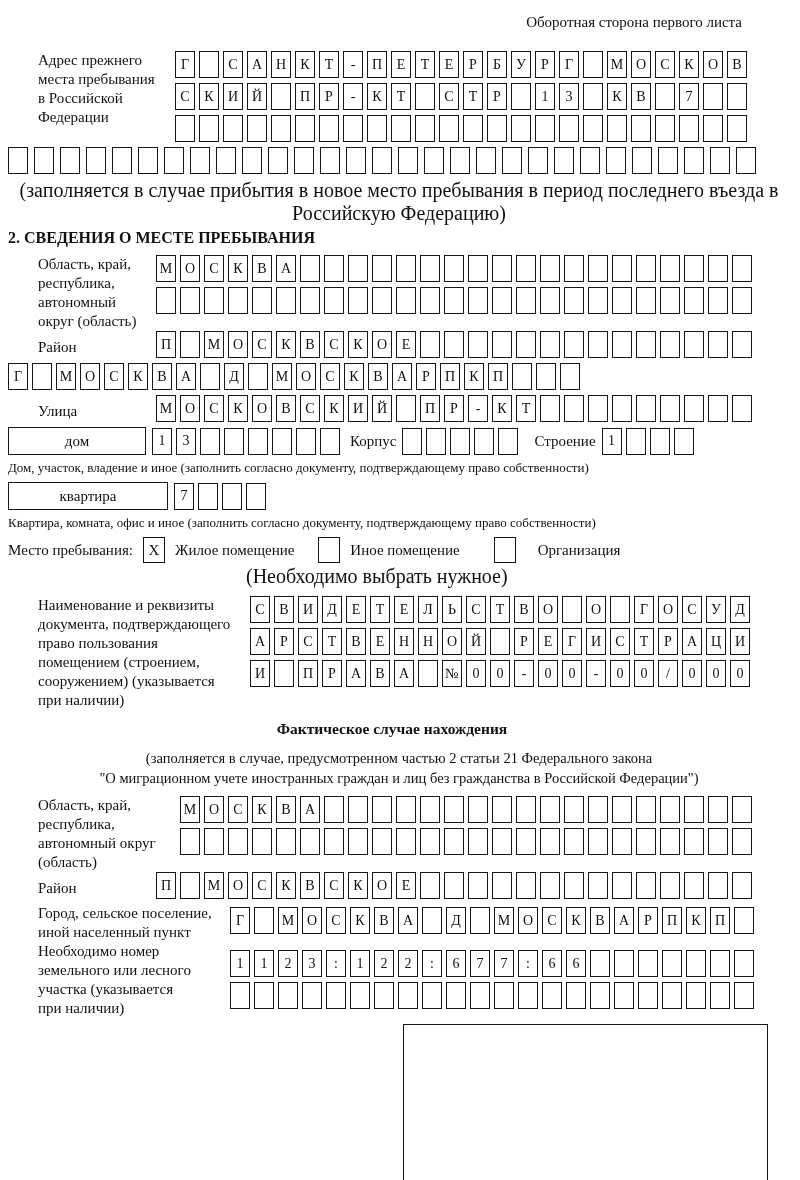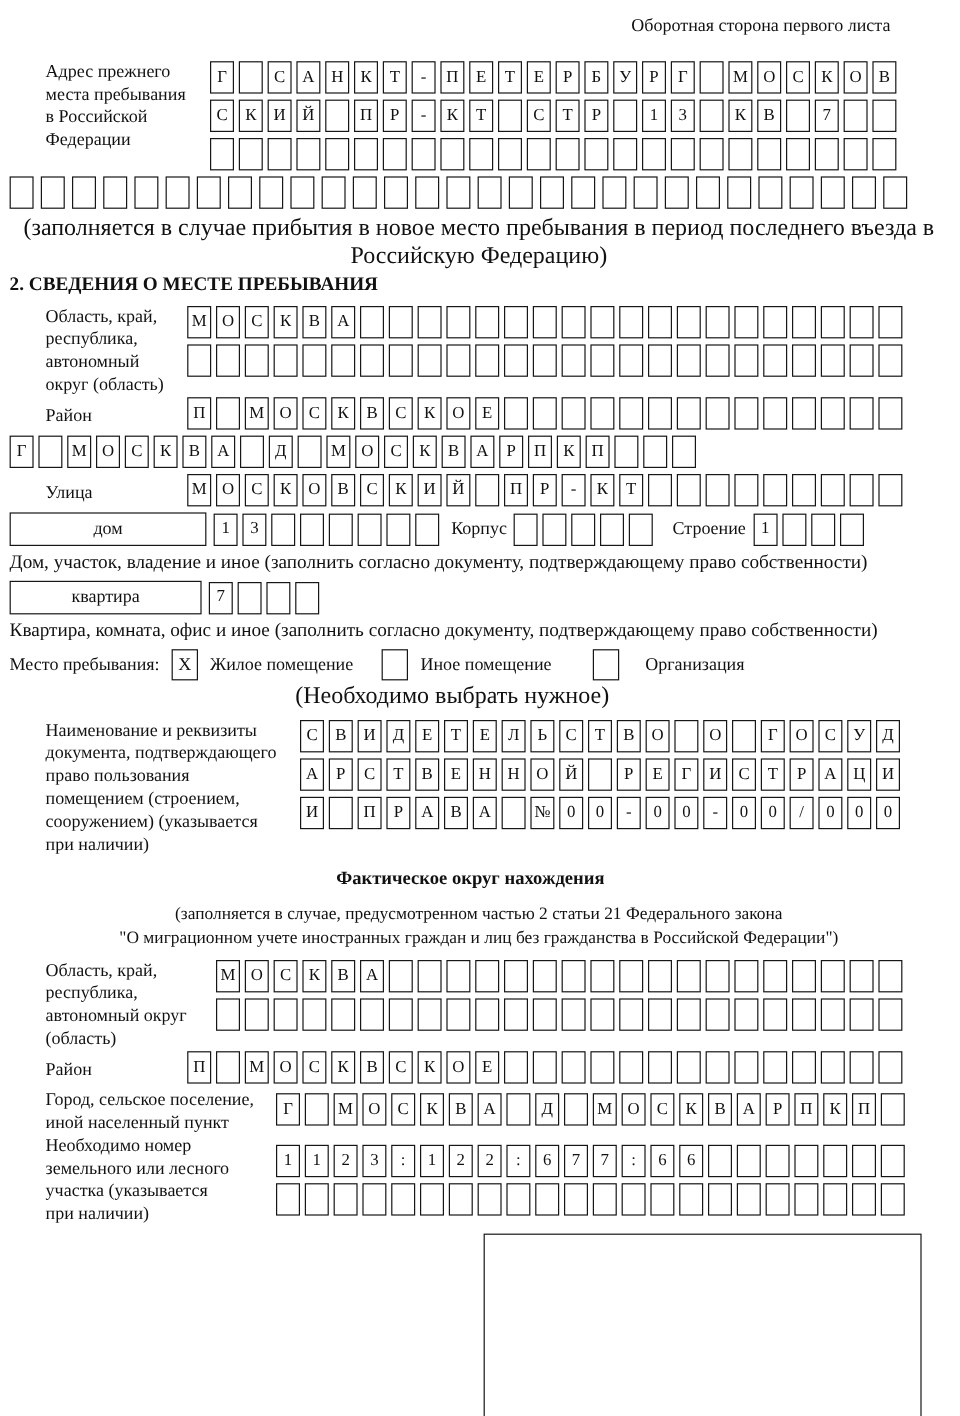--- a/index.html
+++ b/index.html
@@ -34,23 +34,23 @@
   }
 
   .center-note { text-align: center; font-size: 20px; margin: 1px 10px 4px 0; }
   .section-title { text-align: left; font-weight: bold; font-size: 16px; margin: 4px 10px 8px 0; }
 
   .inline-row { display: flex; align-items: center; margin-bottom: 5px; }
   .widebox {
     height: 28px; border: 1.6px solid #161616;
     display: flex; align-items: center; justify-content: center; font-size: 15px;
   }
-  .wb162 { width: 164px; }
+  .wb162 { width: 138px; }
   .wb200 { width: 160px; }
-  .small-note { font-size: 16px; margin: 0 0 6px 0; }
+  .small-note { font-size: 13px; margin: 0 0 6px 0; }
   .gap6 { width: 6px; } .gap10 { width: 10px; } .gap16 { width: 16px; }
 
   .stay-row { display: flex; align-items: center; margin: 4px 0 2px 0; }
   .checkbox {
     width: 22px; height: 26px; border: 1.6px solid #161616;
     display: flex; align-items: center; justify-content: center;
     font-size: 15px; margin: 0 10px;
   }
   .stay-note { margin-left: 238px; font-size: 20px; margin-bottom: 8px; }
 
@@ -479,21 +479,21 @@
           <div class="cell">0</div>
           <div class="cell">0</div>
           <div class="cell">/</div>
           <div class="cell">0</div>
           <div class="cell">0</div>
           <div class="cell">0</div>
         </div>
     </div>
   </div>
 
-  <div class="fact-title">Фактическое округ нахождения</div>
+  <div class="fact-title">Фактическое случае нахождения</div>
   <div class="fact-note">
     <div>(заполняется в случае, предусмотренном частью 2 статьи 21 Федерального закона</div>
     <div>"О миграционном учете иностранных граждан и лиц без гражданства в Российской Федерации")</div>
   </div>
 
   <div class="frow">
     <div class="lbl w172">
         <div class="lline">Область, край,</div>
         <div class="lline">республика,</div>
         <div class="lline">автономный округ</div>

